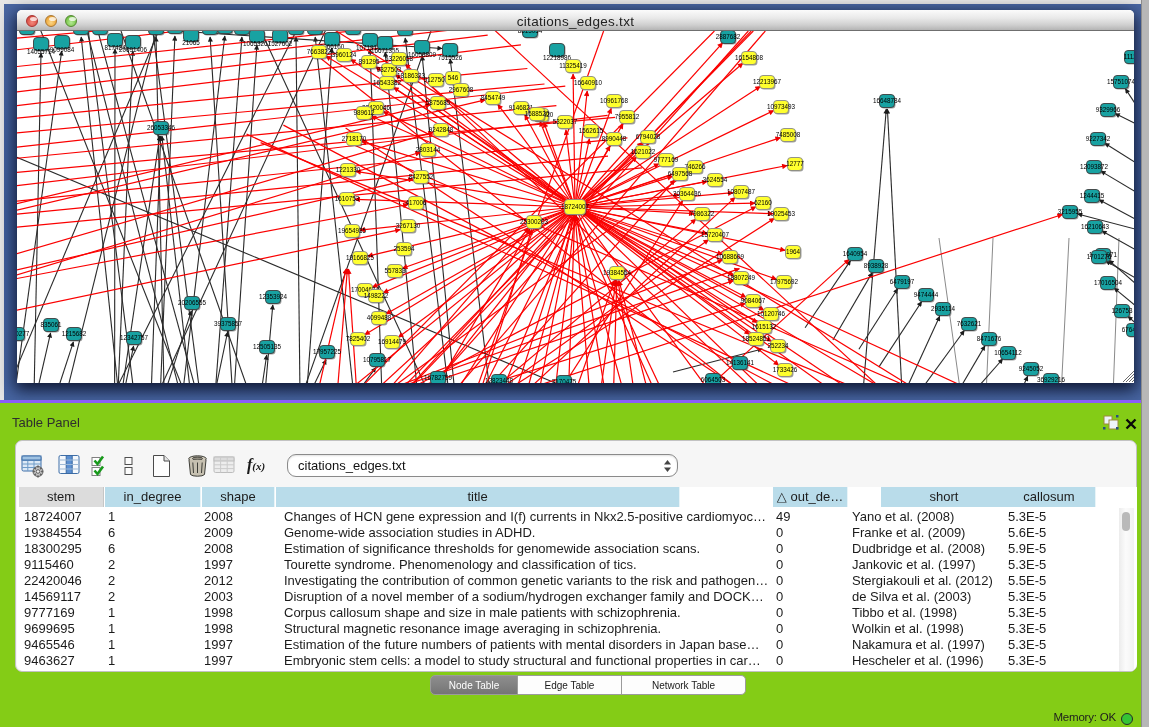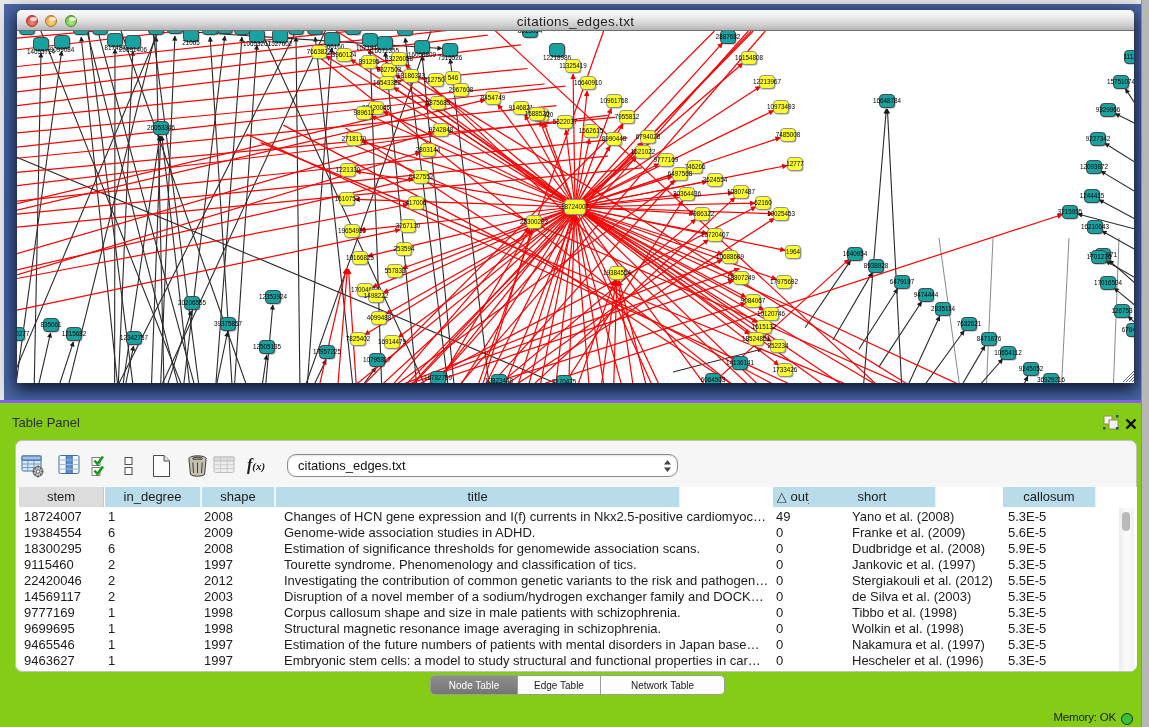--- a/index.html
+++ b/index.html
@@ -32,21 +32,21 @@
 #dd .ar{position:absolute;right:5px;top:4px}
 #tbl{position:absolute;left:1px;top:46px;width:1120px;height:184px;background:#fff;overflow:hidden;border-radius:0 0 7px 7px}
 #thead{position:absolute;left:2px;top:0;height:20px;font-size:13px;color:#1c1c1c}
 #thead span{position:absolute;top:0;height:20px;background:#b9dcea;border-right:1px solid #e8f4f8;
  text-align:center;line-height:20px}
 #thead .h0{left:0;width:85px;background:#dcdcdc;border-right:1px solid #c6c6c6}
 #thead .h1{left:86px;width:96px}
 #thead .h2{left:183px;width:73px}
 #thead .h3{left:257px;width:404px}
 #thead .h4{left:754px;width:75px}
-#thead .h5{left:790px;width:127px}
+#thead .h5{left:862px;width:127px}
 #thead .h6{left:984px;width:93px}
 #tdata{position:absolute;left:2px;top:22px;font-size:13px;color:#1b1b1b}
 .tr{position:relative;height:16px;line-height:15px;white-space:nowrap}
 .tr span{position:absolute;top:0}
 .c0{left:5px}.c1{left:89px}.c2{left:185px}.c3{left:265px}.c4{left:757px}.c5{left:833px}.c6{left:989px}
 #vsb{position:absolute;left:1102px;top:21px;width:15px;height:165px;
  background:linear-gradient(90deg,#ececec,#fbfbfb 45%,#f2f2f2)}
 #vsb i{position:absolute;left:3px;top:4px;width:8px;height:19px;border-radius:4px;background:#b9b9b9}
 #tabs{position:absolute;left:430px;top:272px;height:20px;font-size:10px}
 #tabs span{float:left;height:20px;line-height:19px;text-align:center;background:#fdfdfd;color:#1a1a1a;
@@ -1179,19 +1179,19 @@
             <span class="c6">5.3E-5</span>
           </div>
       </div>
       <div id="vsb">
           <i></i>
         </div>
     </div>
   </div>
   <div id="tabs">
     <span class="sel first" style="width:88px">Node Table</span>
-      <span style="width:83px">Edge Table</span>
+      <span style="width:104px">Edge Table</span>
       <span class="last" style="width:124px">Network Table</span>
   </div>
   <div id="mem">Memory: OK</div>
   <div id="memdot"></div>
 </div>
 <div id="rightstrip"></div>
 
 </body></html>

